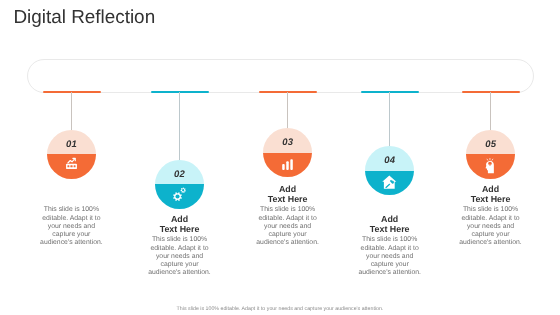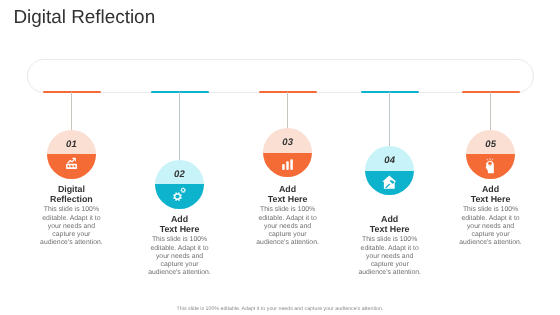--- a/index.html
+++ b/index.html
@@ -52,22 +52,20 @@
       <svg width="15" height="15" viewBox="0 0 24 24" fill="none" style="left:17.6px;top:26.5px;">
         <path d="M6.2 11.2 L10.0 7.2 L12.8 9.3 L17.4 4.2" stroke="#fff" stroke-width="1.8" stroke-linecap="round" stroke-linejoin="round"></path>
         <path d="M14.2 3.8 H18.0 V7.6" stroke="#fff" stroke-width="1.8" stroke-linecap="round" stroke-linejoin="round"></path>
         <path d="M4.8 12.2 H19.2 A1.5 1.5 0 0 1 20.7 13.7 V19.4 A1.5 1.5 0 0 1 19.2 20.9 H4.8 A1.5 1.5 0 0 1 3.3 19.4 V13.7 A1.5 1.5 0 0 1 4.8 12.2 Z" fill="#fff"></path>
         <rect x="5.5" y="14.9" width="3.1" height="3.2" rx="0.6" fill="#F46B36"></rect>
         <rect x="10.2" y="14.9" width="3.6" height="3.2" rx="0.6" fill="#F46B36"></rect>
         <rect x="15.4" y="14.9" width="3.1" height="3.2" rx="0.6" fill="#F46B36"></rect>
       </svg>
     </div>
   </div>
-  <div class="col-head" style="left: 38.4px; top: 185.3px; width: 66px; color: rgb(51, 51, 51);">Digital
-Reflection</div>
   <div class="col-body" style="left: 39.4px; top: 206.3px; width: 64px; color: rgb(111, 111, 111);">This slide is 100% editable. Adapt it to your needs and capture your audience's attention.</div>
 
   <div class="seg" style="left: 150.5px; top: 90.9px; width: 58px; background: rgb(13, 178, 204);"></div>
   <div class="vline" style="left: 179px; top: 92px; height: 68px; background: rgb(188, 200, 204);"></div>
   <div class="node" style="left:155px;top:159.5px;">
     <div class="half-top" style="background: rgb(200, 243, 248);"></div>
     <div class="half-bot" style="background: rgb(13, 178, 204);"></div>
     <div class="num">02</div>
     <div class="ico">
       <svg width="17" height="17" viewBox="0 0 24 24" fill="none" style="left:16.2px;top:26.4px;">

